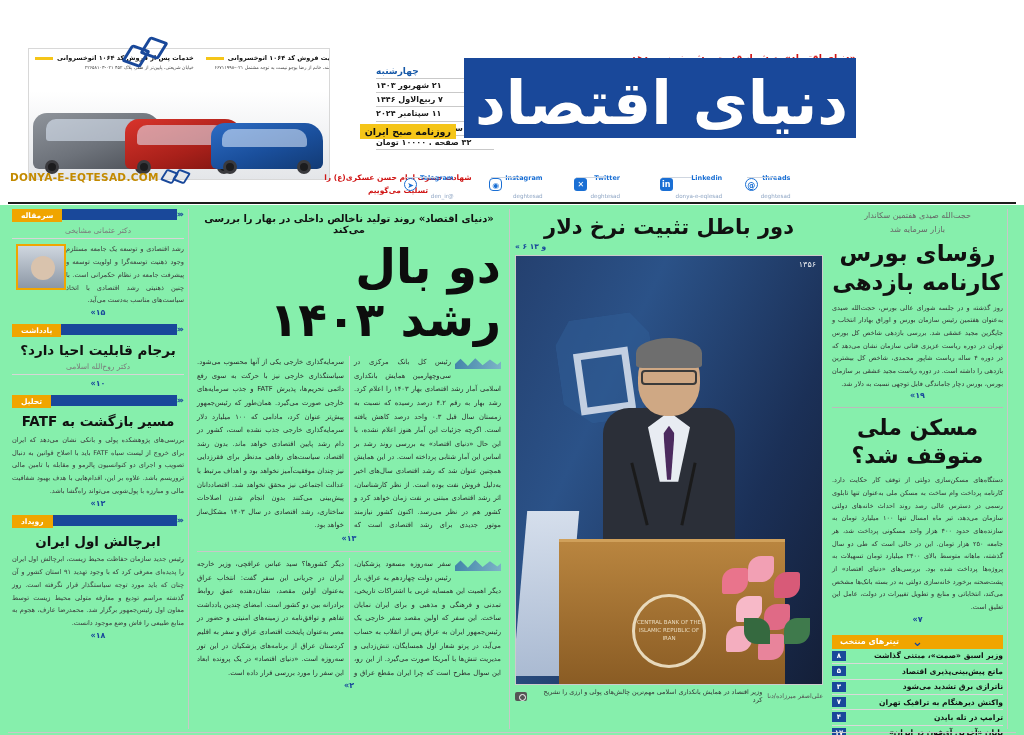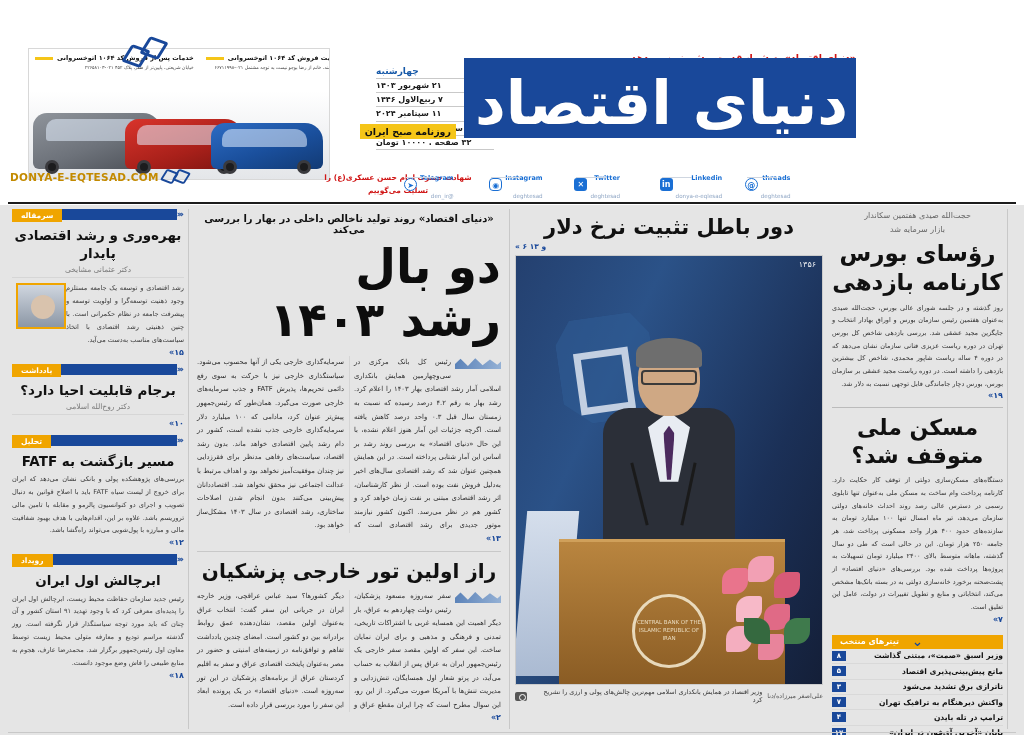--- a/index.html
+++ b/index.html
@@ -2,21 +2,21 @@
 <html lang="fa" dir="rtl"><head>
 <meta charset="utf-8">
 <style>
   * { box-sizing: border-box; margin: 0; padding: 0; }
   html, body {
     width: 1024px; height: 735px;
     font-family: "DejaVu Sans", "Liberation Sans", sans-serif;
     background: #ffffff;
     overflow: hidden;
   }
-  .page { position: relative; width: 1024px; height: 735px; background:#e5e5e5; }
+  .page { position: relative; width: 1024px; height: 735px; background:#86efac; }
 
   
   .masthead { position:relative; height:205px; width:1024px; background:#fff; }
 
   .ad-box { position:absolute; left:28px; top:48px; width:302px; height:132px;
             background:#f3f4f6; border:1px solid #d8d8d8; overflow:hidden; }
   .ad-banner { position:absolute; top:0; left:0; width:100%; height:46px; background:#fff;
                display:flex; flex-direction:row-reverse; }
   .ad-cell { flex:1; padding:5px 6px 0 6px; position:relative; }
   .ad-cell + .ad-cell { border-right:1px solid #e3e3e3; }
@@ -109,21 +109,21 @@
   .shead { font-size:13.5px; font-weight:bold; color:#111; text-align:center; line-height:1.35;
            margin:2px 0 3px; }
   .sauth { font-size:7.5px; color:#7a7a7a; text-align:center; border-bottom:1px solid #d6d6d6;
            padding-bottom:3px; margin-bottom:4px; }
   .sbody { font-size:6.6px; color:#3a3a3a; text-align:justify; line-height:1.95;
            position:relative; }
   .sbody .portrait { float:left; width:50px; height:46px; margin:1px 0 2px 4px;
                      border:2px solid #f0a500; background:linear-gradient(#cfd6df,#8c97a5); position:relative; }
   .sbody .portrait::after{ content:""; position:absolute; left:13px; top:10px; width:24px; height:24px;
                      border-radius:50%; background:#d9c3ad; }
-  .pg { font-size:8px; font-weight:bold; color:#19489a; direction:ltr; text-align:right; margin-top:1px; }
+  .pg { font-size:8px; font-weight:bold; color:#19489a; direction:ltr; text-align:center; margin-top:1px; }
   .pg .q { color:#19489a; }
 
   
   .kicker { font-size:10px; font-weight:bold; color:#111; text-align:center; padding:4px 0 6px; }
   .mainhead { font-size:47px; font-weight:bold; color:#0d0d0d; text-align:right;
               line-height:1.12; letter-spacing:-1px; padding-bottom:10px; }
   .twocol { column-count:2; column-gap:10px; column-rule:1px solid #d5d5d5;
             font-size:6.8px; color:#2b2b2b; text-align:justify; line-height:2.0; }
   .sig { display:block; float:right; width:46px; height:13px; margin:0 0 2px 4px;
          background:linear-gradient(100deg,#2a5fa8,#7aa0d0); opacity:.75;
@@ -311,21 +311,20 @@
   <div class="body-grid">
 
     <div class="col-right">
 
       <div class="scard">
         <div class="stag">
           <span class="lbl">سرمقاله</span>
           <span class="bar"></span>
             <span class="chev">‹‹‹</span>
         </div>
-        <div class="shead">بهره‌وری و رشد اقتصادی پایدار</div>
         <div class="sauth">دکتر عثمانی مشایخی</div>
         <div class="sbody">
           <span class="portrait"></span>
           <span>رشد اقتصادی و توسعه یک جامعه مستلزم وجود ذهنیت توسعه‌گرا و اولویت توسعه و پیشرفت جامعه در نظام حکمرانی است. با چنین ذهنیتی رشد اقتصادی با اتخاذ سیاست‌های مناسب به‌دست می‌آید.</span>
         </div>
         <div class="pg"><span class="q">«</span><span>۱۵</span></div>
       </div>
 
       <div class="scard">
         <div class="stag">
@@ -370,21 +369,20 @@
       </div>
       <div class="twocol">
         <span class="sig"></span>
         <span>رئیس کل بانک مرکزی در سی‌وچهارمین همایش بانکداری اسلامی آمار رشد اقتصادی بهار ۱۴۰۳ را اعلام کرد. رشد بهار به رقم ۴.۲ درصد رسیده که نسبت به زمستان سال قبل ۰.۳ واحد درصد کاهش یافته است. اگرچه جزئیات این آمار هنوز اعلام نشده، با این حال «دنیای اقتصاد» به بررسی روند رشد بر اساس این آمار شتابی پرداخته است. در این همایش همچنین عنوان شد که رشد اقتصادی سال‌های اخیر به‌دلیل فروش نفت بوده است. از نظر کارشناسان، اثر رشد اقتصادی مبتنی بر نفت زمان خواهد کرد و کشور هم در نظر می‌رسد. اکنون کشور نیازمند موتور جدیدی برای رشد اقتصادی است که سرمایه‌گذاری خارجی یکی از آنها محسوب می‌شود.</span>
         <span>سیاستگذاری خارجی نیز با حرکت به سوی رفع دائمی تحریم‌ها، پذیرش FATF و جذب سرمایه‌های خارجی صورت می‌گیرد. همان‌طور که رئیس‌جمهور پیش‌تر عنوان کرد، مادامی که ۱۰۰ میلیارد دلار سرمایه‌گذاری خارجی جذب نشده است، کشور در دام رشد پایین اقتصادی خواهد ماند. بدون رشد اقتصاد، سیاست‌های رفاهی مدنظر برای فقرزدایی نیز چندان موفقیت‌آمیز نخواهد بود و اهداف مرتبط با عدالت اجتماعی نیز محقق نخواهد شد. اقتصاددانان پیش‌بینی می‌کنند بدون انجام شدن اصلاحات ساختاری، رشد اقتصادی در سال ۱۴۰۳ مشکل‌ساز خواهد بود.</span>
       </div>
       <div class="pg"><span class="q">«</span><span>۱۳</span></div>
 
       <div class="hr-thin"></div>
 
-      <div class="subhead">راز اولین تور خارجی پزشکیان</div>
       <div class="twocol">
         <span class="sig"></span>
         <span>سفر سه‌روزه مسعود پزشکیان، رئیس دولت چهاردهم به عراق، بار دیگر اهمیت این همسایه غربی با اشتراکات تاریخی، تمدنی و فرهنگی و مذهبی و برای ایران نمایان ساخت. این سفر که اولین مقصد سفر خارجی یک رئیس‌جمهور ایران به عراق پس از انقلاب به حساب می‌آید، در پرتو شعار اول همسایگان، تنش‌زدایی و مدیریت تنش‌ها با آمریکا صورت می‌گیرد. از این رو، این سوال مطرح است که چرا ایران</span>
         <span>مقطع عراق و دیگر کشورها؟ سید عباس عراقچی، وزیر خارجه ایران در جریانی این سفر گفت: انتخاب عراق به‌عنوان اولین مقصد، نشان‌دهنده عمق روابط برادرانه بین دو کشور است. امضای چندین یادداشت تفاهم و توافق‌نامه در زمینه‌های امنیتی و حضور در مصر به‌عنوان پایتخت اقتصادی عراق و سفر به اقلیم کردستان عراق از برنامه‌های پزشکیان در این تور سه‌روزه است. «دنیای اقتصاد» در یک پرونده ابعاد این سفر را مورد بررسی قرار داده است.</span>
       </div>
       <div class="pg"><span class="q">«</span><span>۲</span></div>
     </div>
 
     <div class="col-photo">
       <div class="photo-head">دور باطل تثبیت نرخ دلار</div>

